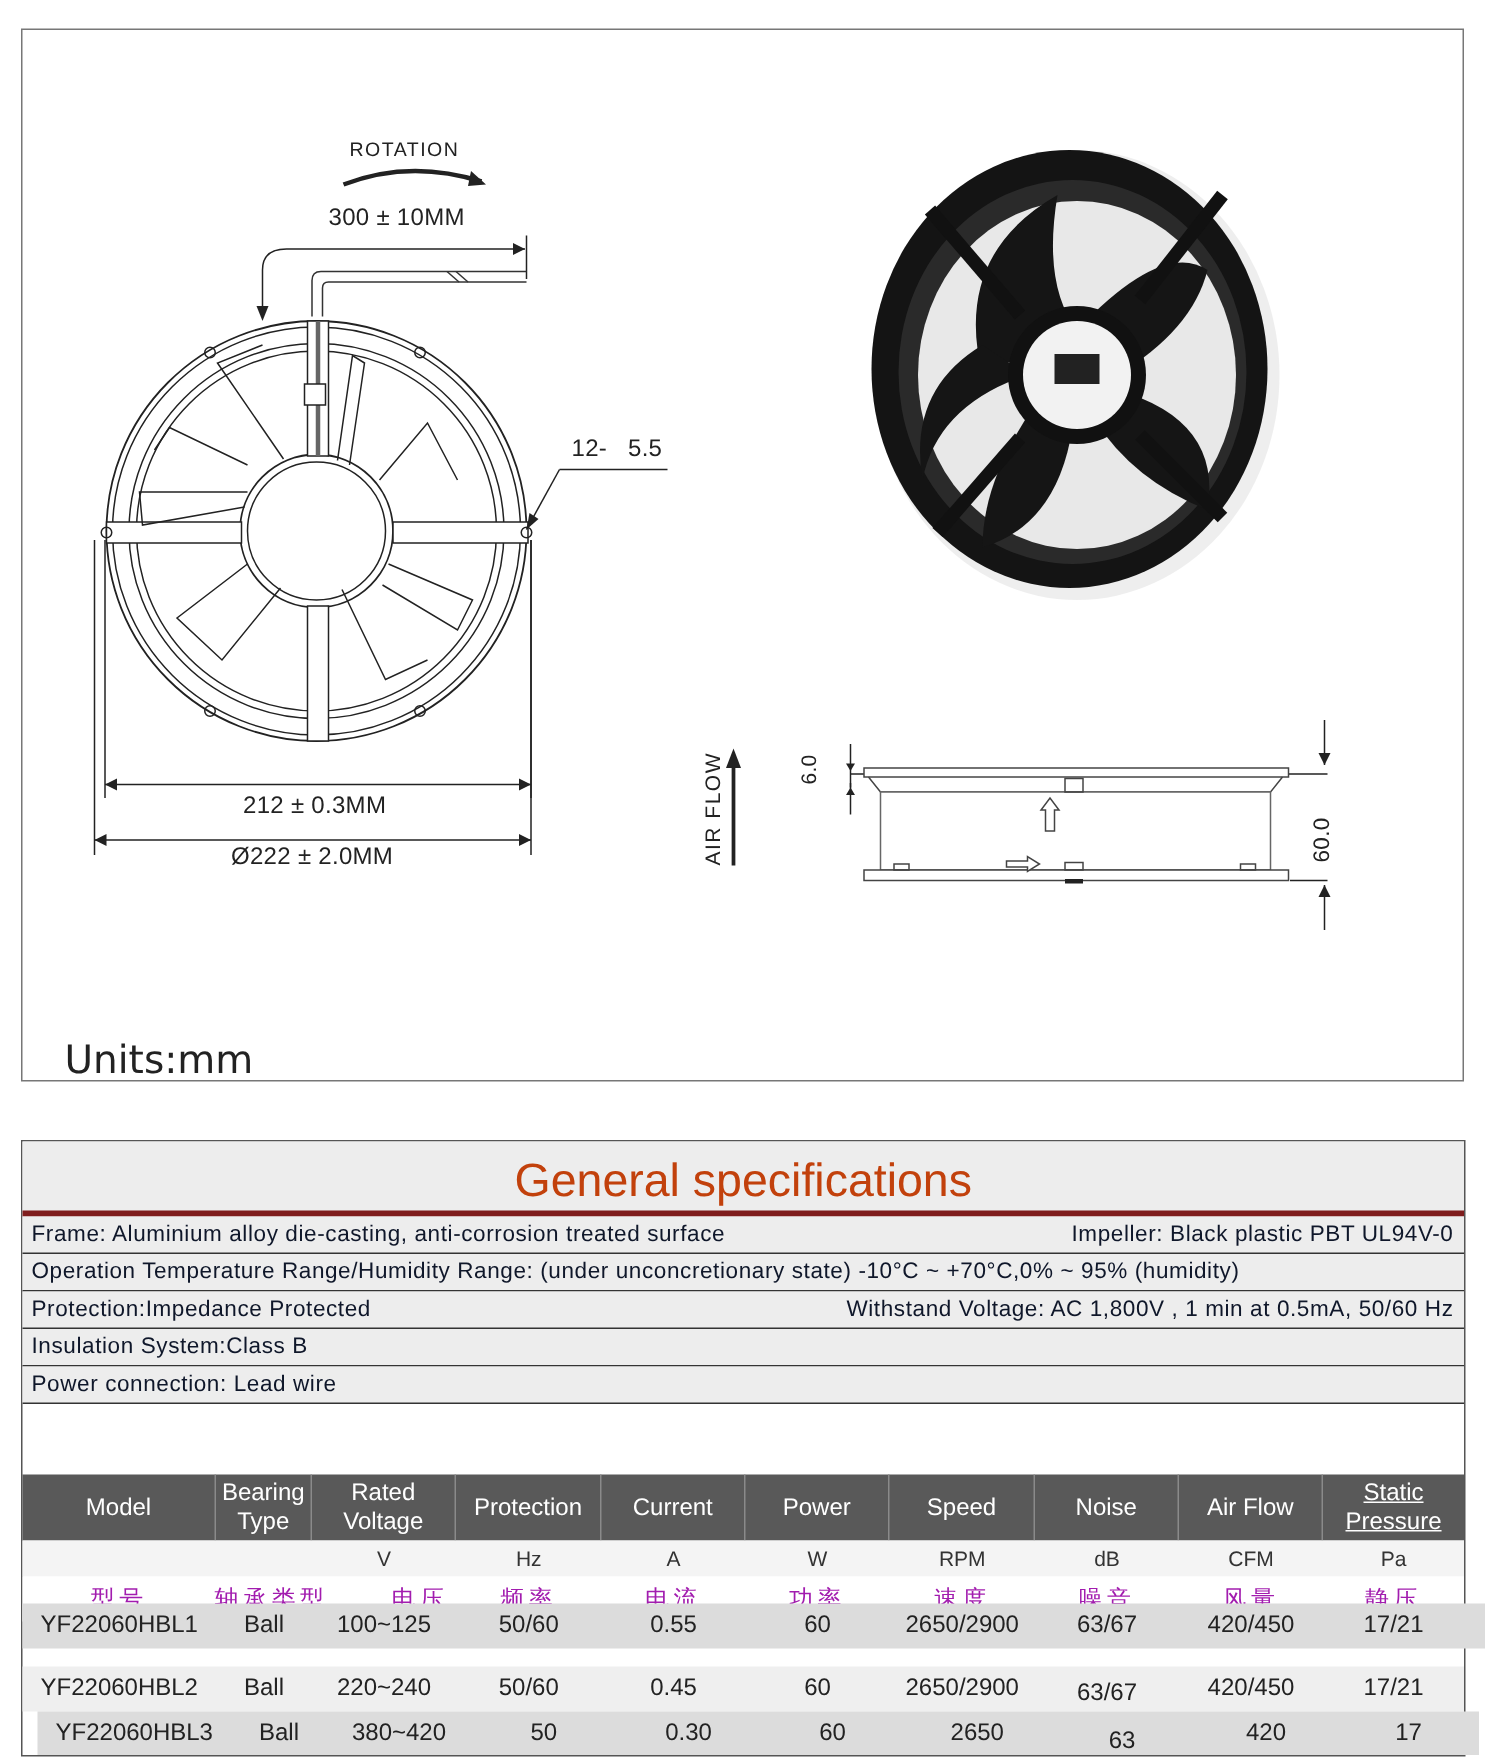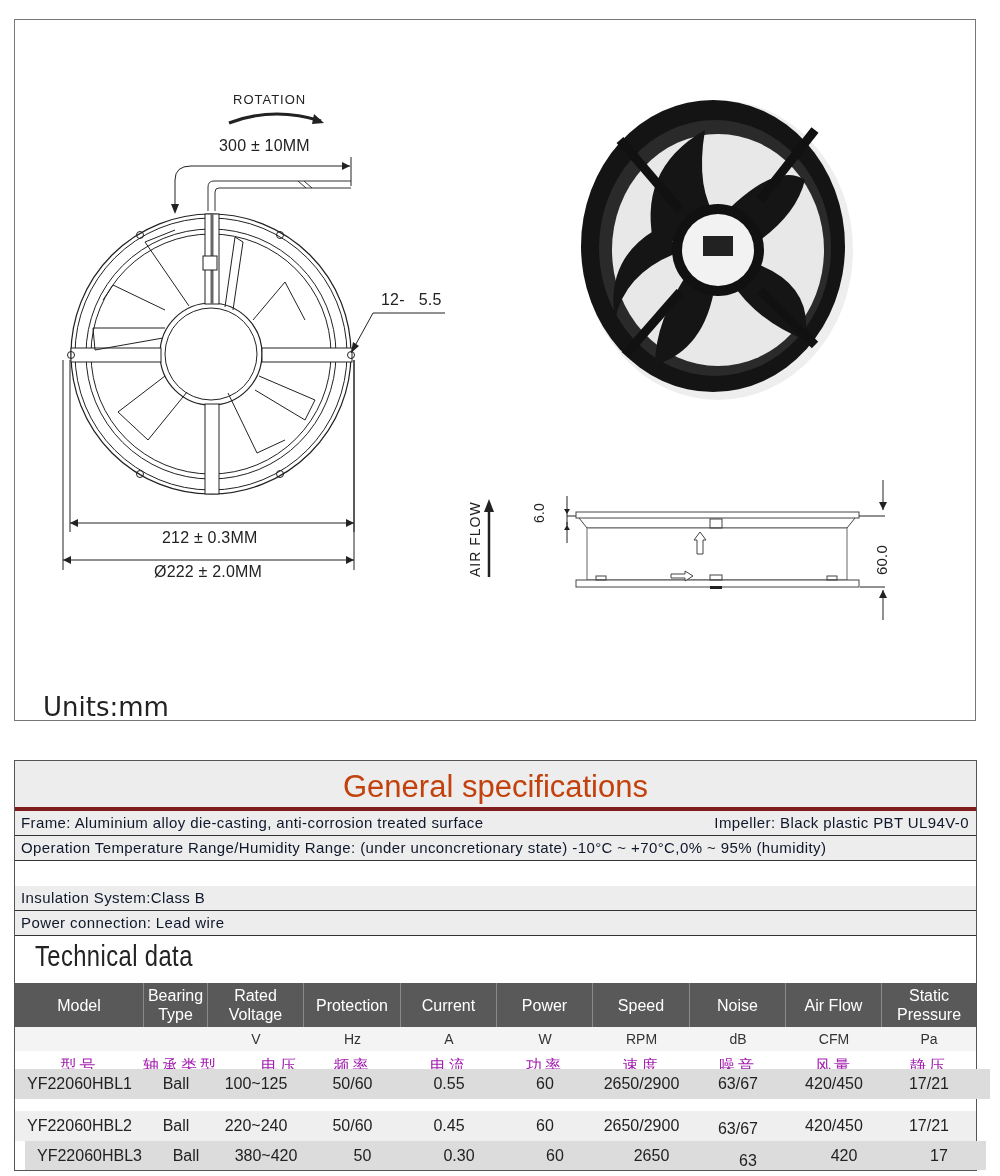--- a/index.html
+++ b/index.html
@@ -155,42 +155,43 @@
 <div id="specs" class="abs">
   <div class="abs gs-title">General specifications</div>
 
   <div class="abs gs-row" style="top:50px;">
     <span class="l">Frame: Aluminium alloy die-casting, anti-corrosion treated surface</span>
     <span class="r">Impeller: Black plastic PBT UL94V-0</span>
   </div>
   <div class="abs gs-row" style="top:75px;">
     <span class="l">Operation Temperature Range/Humidity Range: (under unconcretionary state) -10°C ~ +70°C,0% ~ 95% (humidity)</span>
   </div>
+  <div class="abs gs-row" style="top:100px;">
+    <span class="l">Protection:Impedance Protected</span>
+    <span class="r">Withstand Voltage: AC 1,800V , 1 min at 0.5mA, 50/60 Hz</span>
+  </div>
   <div class="abs gs-row" style="top:125px;">
     <span class="l">Insulation System:Class B</span>
   </div>
   <div class="abs gs-row" style="top:150px;">
     <span class="l">Power connection: Lead wire</span>
   </div>
 
-  <div class="abs td-title">
-    <span>Technical data</span>
-  </div>
 
   <div class="abs thead">
     <div class="th" style="left:0;width:129px;">Model</div>
     <div class="th" style="left:129px;width:64px;">Bearing Type</div>
     <div class="th" style="left:193px;width:96px;padding:0 14px;">Rated Voltage</div>
     <div class="th" style="left:289px;width:97px;">Protection</div>
     <div class="th" style="left:386px;width:96px;">Current</div>
     <div class="th" style="left:482px;width:96px;">Power</div>
     <div class="th" style="left:578px;width:97px;">Speed</div>
     <div class="th" style="left:675px;width:96px;">Noise</div>
     <div class="th" style="left:771px;width:96px;">Air Flow</div>
-    <div class="th" style="left:867px;width:94px;border-right:none;padding:0 16px;">Static Pressure</div>
+    <div class="th" style="left:867px;width:94px;border-right:none;padding:0 16px;text-decoration:underline;">Static Pressure</div>
   </div>
 
   <div class="abs urow">
     <div class="cell" style="left:0;width:129px;"></div>
     <div class="cell" style="left:129px;width:64px;"></div>
     <div class="cell" style="left:193px;width:96px;">V</div>
     <div class="cell" style="left:289px;width:97px;">Hz</div>
     <div class="cell" style="left:386px;width:96px;">A</div>
     <div class="cell" style="left:482px;width:96px;">W</div>
     <div class="cell" style="left:578px;width:97px;">RPM</div>

